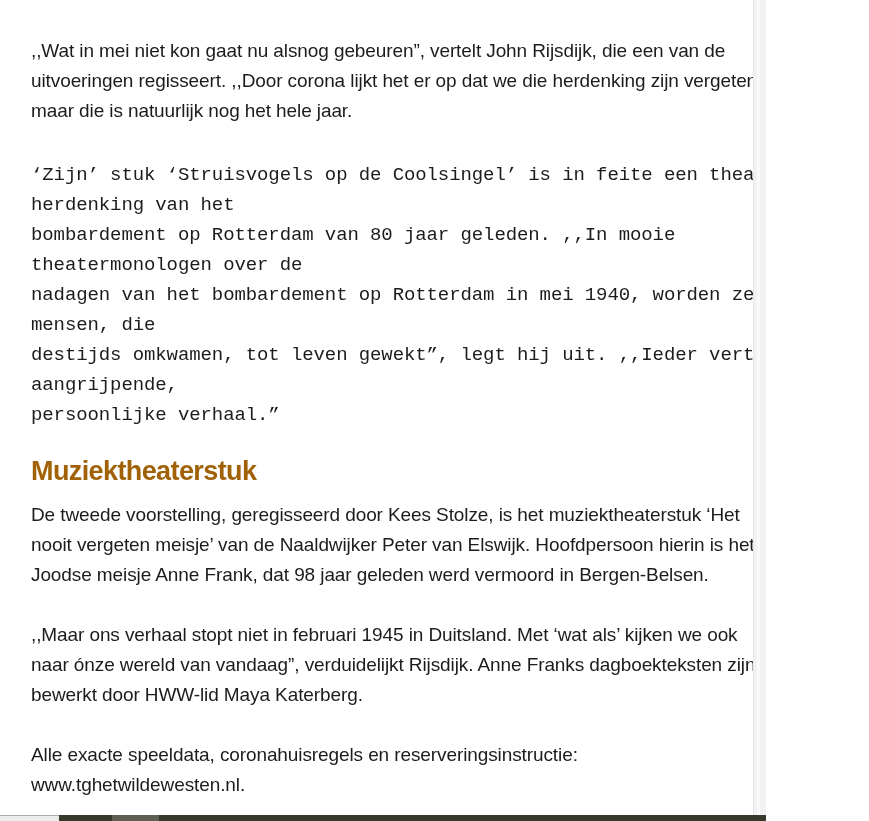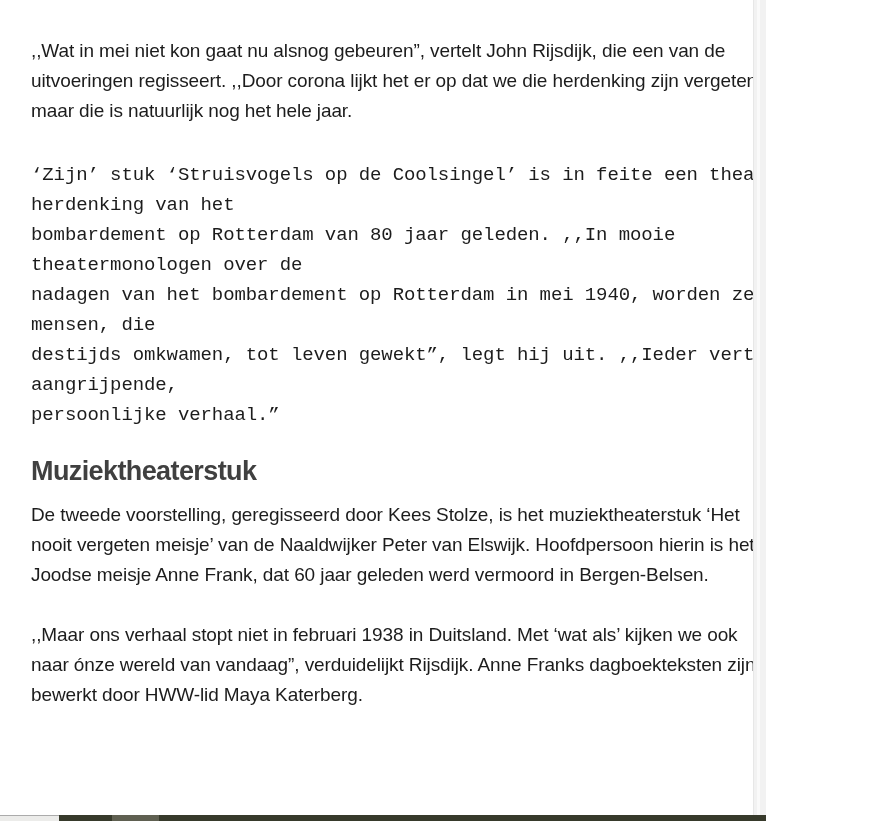--- a/index.html
+++ b/index.html
@@ -28,21 +28,21 @@
     line-height: 30px;
     white-space: pre-line;
     letter-spacing: -0.1px;
   }
   .article h2 {
     margin: 0;
     font-size: 27px;
     line-height: 34px;
     font-weight: bold;
     letter-spacing: -0.6px;
-    color: #404040;
+    color: #a16207;
   }
   .mb-p1 { margin-bottom: 34px !important; }
   .mb-p2 { margin-bottom: 24px !important; font-family: Liberation Mono, monospace; }
   .mb-h  { margin-bottom: 12px !important; }
   .mb-p3 { margin-bottom: 30px !important; }
   .mb-p4 { margin-bottom: 35px !important; }
   .mb-p5 { margin-bottom: 30px !important; }
   .scrollbar-track {
     position: absolute;
     top: 0;
@@ -88,24 +88,26 @@
 uitvoeringen regisseert. ,,Door corona lijkt het er op dat we die herdenking zijn vergeten,
 maar die is natuurlijk nog het hele jaar.</p>
     <p class="mb-p2">‘Zijn’ stuk ‘Struisvogels op de Coolsingel’ is in feite een theatrale herdenking van het
 bombardement op Rotterdam van 80 jaar geleden. ,,In mooie theatermonologen over de
 nadagen van het bombardement op Rotterdam in mei 1940, worden zeven mensen, die
 destijds omkwamen, tot leven gewekt”, legt hij uit. ,,Ieder vertelt zijn aangrijpende,
 persoonlijke verhaal.”</p>
     <h2 class="mb-h">Muziektheaterstuk</h2>
     <p class="mb-p3">De tweede voorstelling, geregisseerd door Kees Stolze, is het muziektheaterstuk ‘Het
 nooit vergeten meisje’ van de Naaldwijker Peter van Elswijk. Hoofdpersoon hierin is het
-Joodse meisje Anne Frank, dat 60 jaar geleden werd vermoord in Bergen-Belsen.</p>
-    <p class="mb-p5">,,Maar ons verhaal stopt niet in februari 1938 in Duitsland. Met ‘wat als’ kijken we ook
+Joodse meisje Anne Frank, dat 98 jaar geleden werd vermoord in Bergen-Belsen.</p>
+    <p class="mb-p5">,,Maar ons verhaal stopt niet in februari 1945 in Duitsland. Met ‘wat als’ kijken we ook
 naar ónze wereld van vandaag”,  verduidelijkt Rijsdijk. Anne Franks dagboekteksten zijn
 bewerkt door HWW-lid Maya Katerberg.</p>
+    <p>Alle exacte speeldata, coronahuisregels en reserveringsinstructie:
+www.tghetwildewesten.nl.</p>
   </div>
 
   <div class="scrollbar-track">
     <div class="track-highlight"></div>
   </div>
 
   <div class="footer-strip" style="height: 6px;">
       <div class="seg light" style="width: 59px; background: rgb(236, 236, 234);"></div>
       <div class="seg" style="width: 53px; background: rgb(55, 58, 43);"></div>
       <div class="seg" style="width: 47px; background: rgb(95, 96, 81);"></div>

